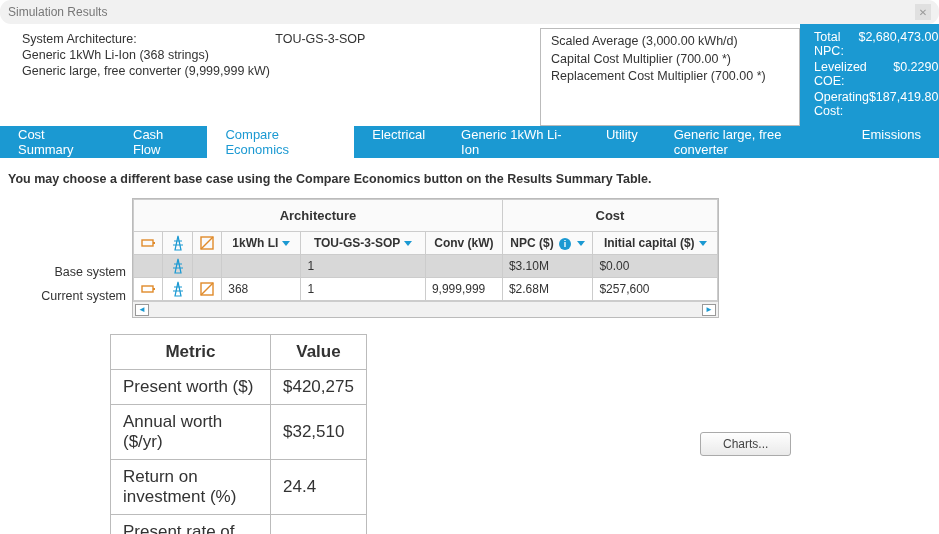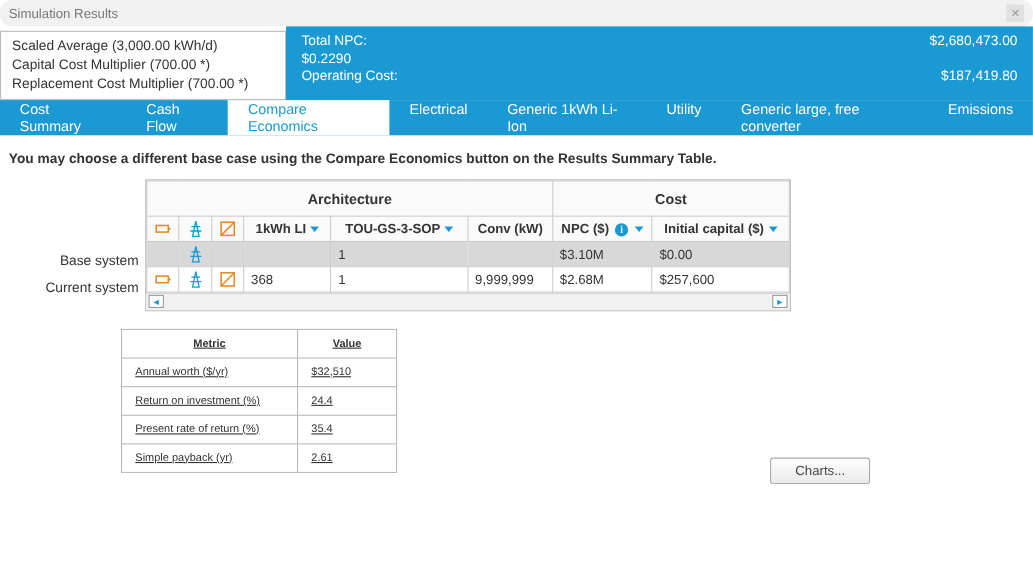--- a/index.html
+++ b/index.html
@@ -40,20 +40,21 @@
   }
   .sys-arch .row { margin-bottom: 2px; }
   .sys-arch .label { display: inline-block; width: 250px; }
   .sens-box {
     border: 1px solid #bbb;
     padding: 4px 10px;
     font-size: 12.5px;
     line-height: 1.4;
     margin-top: -2px;
     flex: 0 0 260px;
+    margin-left: 20px;
   }
   .totals {
     background: #1b99d2;
     color: #fff;
     flex: 1;
     padding: 6px 14px 6px 14px;
     font-size: 12.5px;
     margin-top: -6px;
   }
   .totals .trow { display: flex; justify-content: space-between; margin-bottom: 2px; }
@@ -147,33 +148,32 @@
     display:flex; align-items:center; justify-content:center;
     color:#1b99d2;
   }
   .metric-table {
     margin: 16px 0 0 110px;
     border-collapse: collapse;
   }
   .metric-table th, .metric-table td {
     border:1px solid #bbb;
     padding:7px 12px;
-    font-size:10px;
+    font-size:17px;
     text-align:left;
-    text-decoration:underline;
   }
   .metric-table th {
     font-weight:700;
     text-align:center;
     background:#fff;
   }
   .charts-btn {
     position:absolute;
     left:700px;
-    top:416px;
+    top:432px;
     padding:4px 22px;
     background:linear-gradient(#fefefe,#eaeaea);
     border:1px solid #aaa;
     border-radius:3px;
     font-size:12px;
     color:#444;
   }
 </style>
 </head>
 <body>
@@ -193,31 +193,40 @@
       </g>
   </defs>
 </svg>
 
 <div class="titlebar">
   <span>Simulation Results</span>
   <span class="close">✕</span>
 </div>
 
 <div class="header-block">
+  <div class="sys-arch">
+    <div class="row">
+      <span class="label">System Architecture:</span>
+      <span>TOU-GS-3-SOP</span>
+    </div>
+    <div class="row">Generic 1kWh Li-Ion (368 strings)</div>
+    <div class="row">Generic large, free converter (9,999,999 kW)</div>
+  </div>
   <div class="sens-box">
     <div>Scaled Average (3,000.00 kWh/d)</div>
     <div>Capital Cost Multiplier (700.00 *)</div>
     <div>Replacement Cost Multiplier (700.00 *)</div>
   </div>
   <div class="totals">
     <div class="trow">
         <span>Total NPC:</span>
         <span>$2,680,473.00</span>
       </div>
     <div class="trow">
+        <span>Levelized COE:</span>
         <span>$0.2290</span>
       </div>
     <div class="trow">
         <span>Operating Cost:</span>
         <span>$187,419.80</span>
       </div>
   </div>
 </div>
 
 <div class="tabs" id="tabs">
@@ -311,20 +320,24 @@
 
 <table class="metric-table">
   <tbody>
       <tr>
     <th style="width:160px">Metric</th>
     <th style="width:90px">Value</th>
   </tr>
   </tbody>
     <tbody id="metric-body">
       <tr>
+        <td>Present worth ($)</td>
+        <td>$420,275</td>
+      </tr>
+      <tr>
         <td>Annual worth ($/yr)</td>
         <td>$32,510</td>
       </tr>
       <tr>
         <td>Return on investment (%)</td>
         <td>24.4</td>
       </tr>
       <tr>
         <td>Present rate of return (%)</td>
         <td>35.4</td>

